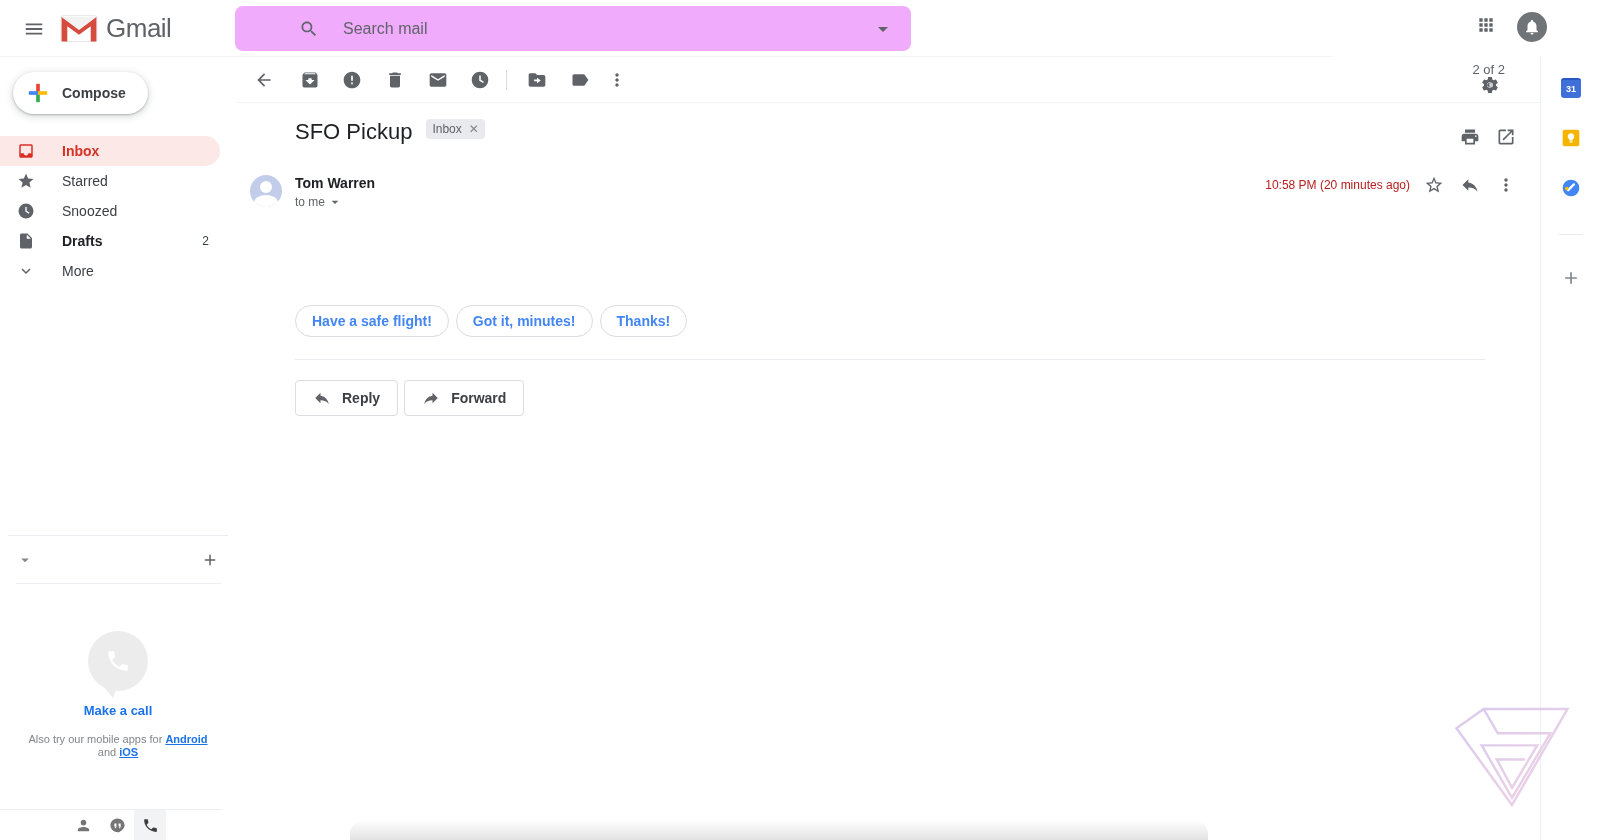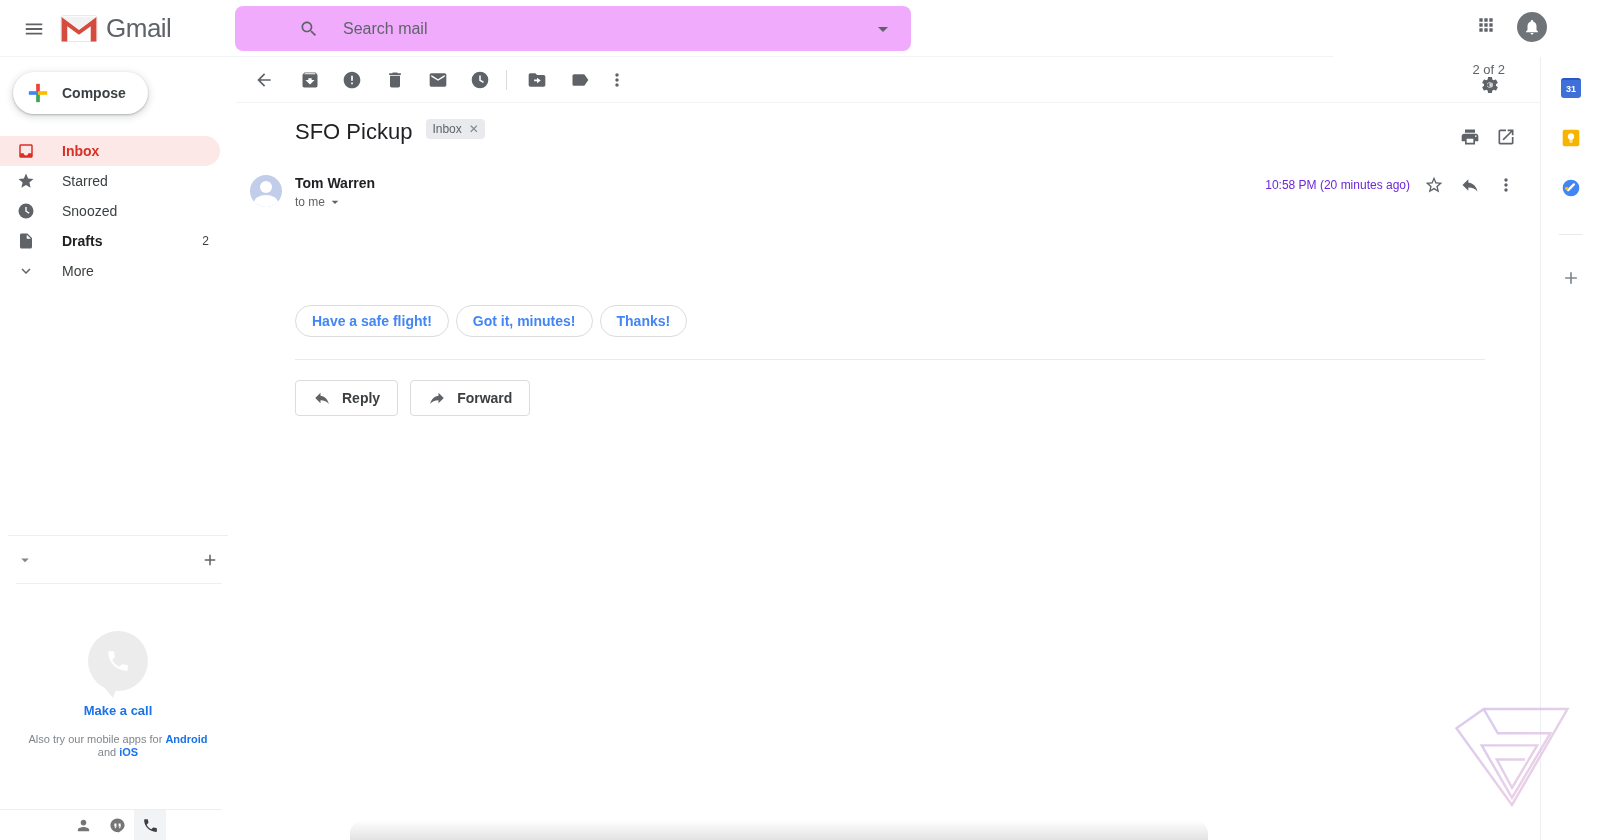--- a/index.html
+++ b/index.html
@@ -73,21 +73,21 @@
     background:#ececec; display:flex; align-items:center; justify-content:center; color:#fff;
   }
   .voice-balloon:after {
     content:""; position:absolute; left:16px; bottom:-7px;
     border-left:9px solid transparent; border-right:4px solid transparent; border-top:11px solid #ececec;
   }
   .make-call { position:absolute; left:0; top:646px; width:236px; text-align:center;
     font-size:13px; font-weight:bold; color:#1a73e8; cursor:pointer; }
   .apps-note { position:absolute; left:26px; top:676px; width:184px; text-align:center;
     font-size:11px; line-height:13px; color:#80868b; }
-  .apps-note a { color:#1a73e8; font-weight:bold; cursor:pointer; }
+  .apps-note a { color:#1a73e8; font-weight:bold; text-decoration:underline; cursor:pointer; }
 
   .sb-bottom-divider { position:absolute; left:0; top:752px; width:222px; border-top:1px solid #eceff1; }
   .sb-bottom-row { position:absolute; left:0; top:753px; width:236px; height:30px; }
   .sbb-btn { position:absolute; top:0; width:32px; height:30px; display:flex; align-items:center; justify-content:center;
     color:#757575; cursor:pointer; }
   .sbb-person { left:67px; }
   .sbb-hangout { left:101px; }
   .sbb-phone { left:134px; background:#f1f3f4; color:#3c4043; }
 
   
@@ -116,30 +116,30 @@
   .sender-avatar {
     position:absolute; left:14px; top:0; width:32px; height:32px; border-radius:50%;
     background:#c2cdea; overflow:hidden; cursor:pointer;
   }
   .sender-avatar .head { position:absolute; left:10px; top:6px; width:12px; height:12px; border-radius:50%; background:#fff; }
   .sender-avatar .body { position:absolute; left:4px; top:20px; width:24px; height:16px; border-radius:50%; background:#fff; }
   .sender-name { position:absolute; left:59px; top:0; font-size:14px; font-weight:bold; color:#202124; }
   .to-me { position:absolute; left:59px; top:19px; display:flex; align-items:center; gap:2px;
     font-size:12px; color:#5f6368; cursor:pointer; }
   .msg-meta { position:absolute; right:16px; top:-8px; display:flex; align-items:center; }
-  .timestamp { font-size:12px; color:#6d28d9; margin-right:6px;margin-left:27px; }
+  .timestamp { font-size:12px; color:#b91c1c; margin-right:6px;margin-left:27px; }
 
   .smart-replies { position:absolute; left:59px; top:248px; display:flex; gap:7px; }
   .sr-chip {
     height:32px; padding:0 16px; border:1px solid #dadce0; border-radius:16px;
     background:#fff; display:flex; align-items:center;
     font-family:"Liberation Sans", sans-serif; font-size:14px; font-weight:bold; color:#4285f4; cursor:pointer;
   }
   .body-divider { position:absolute; left:59px; top:302px; right:55px; border-top:1px solid #e8eaed; }
-  .msg-actions { position:absolute; left:59px; top:323px; display:flex; gap:12px; }
+  .msg-actions { position:absolute; left:59px; top:323px; display:flex; gap:6px; }
   .action-btn {
     height:36px; padding:0 17px; border:1px solid #dadce0; border-radius:4px; background:#fff;
     display:flex; align-items:center; gap:11px; cursor:pointer;
     font-family:"Liberation Sans", sans-serif; font-size:14px; font-weight:bold; color:#3c4043;
   }
   .action-btn .ic { color:#5f6368; }
   .flip { transform:scaleX(-1); }
 
   
   .rightbar { position:absolute; left:1540px; top:57px; width:60px; height:783px;

